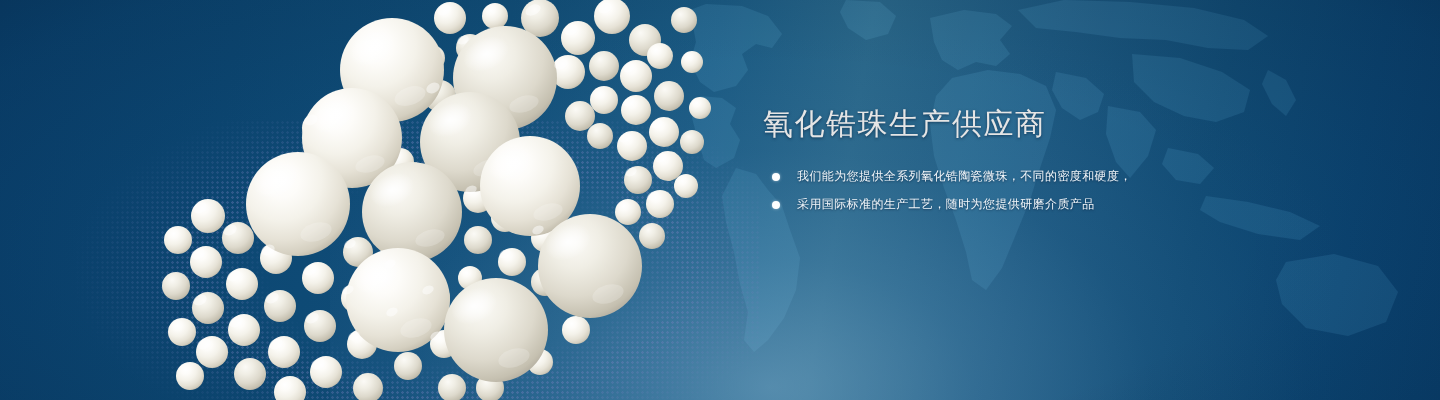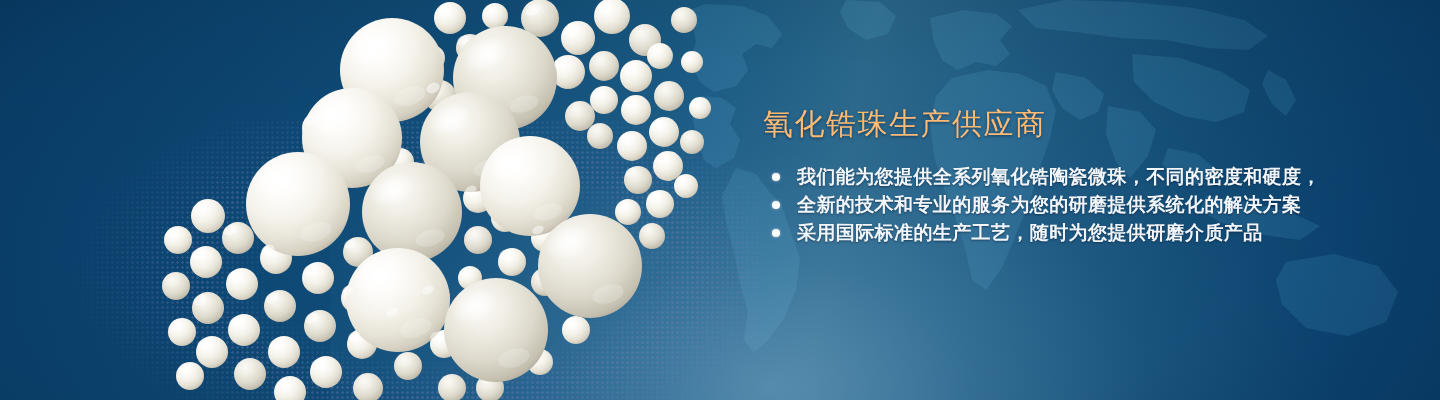--- a/index.html
+++ b/index.html
@@ -96,40 +96,39 @@
 
   
   .copy{
     position:absolute;
     left:763px; top:104px;
     width:560px;
   }
   .headline{
     font-size:30px;
     line-height:40px;
-    color:#fdba74;
+    color:#e5e5e5;
     letter-spacing:1.5px;
     font-weight:400;
     text-shadow:0 1px 3px rgba(0,20,45,.55);
     white-space:nowrap;
   }
   .bullets{
     margin-top:22px;
     list-style:none;
   }
   .bullet{
     position:relative;
     padding-left:34px;
     color:#f2f6fa;
-    font-size:19px;
+    font-size:12px;
     line-height:21px;
     letter-spacing:.4px;
     margin-bottom:7px;
     text-shadow:0 1px 2px rgba(0,20,45,.5);
-    font-weight:bold;
   }
   .bullet:last-child{ margin-bottom:14px; }
   .bullet .dot{
     position:absolute;
     left:9px; top:7px;
     width:8px; height:8px;
     border-radius:50%;
     background:#ffffff;
     box-shadow:0 0 3px rgba(255,255,255,.5);
   }
@@ -401,24 +400,20 @@
 
     <h1 class="headline">氧化锆珠生产供应商</h1>
 
     <ul class="bullets">
 
       <li class="bullet">
         <span class="dot"></span>
         <span class="line">我们能为您提供全系列氧化锆陶瓷微珠，不同的密度和硬度，</span>
       </li>
 
-      <li class="bullet">
-        <span class="dot"></span>
-        <span class="line">全新的技术和专业的服务为您的研磨提供系统化的解决方案</span>
-      </li>
 
       <li class="bullet">
         <span class="dot"></span>
         <span class="line">采用国际标准的生产工艺，随时为您提供研磨介质产品</span>
       </li>
 
     </ul>
   </div>
 
 </div>

